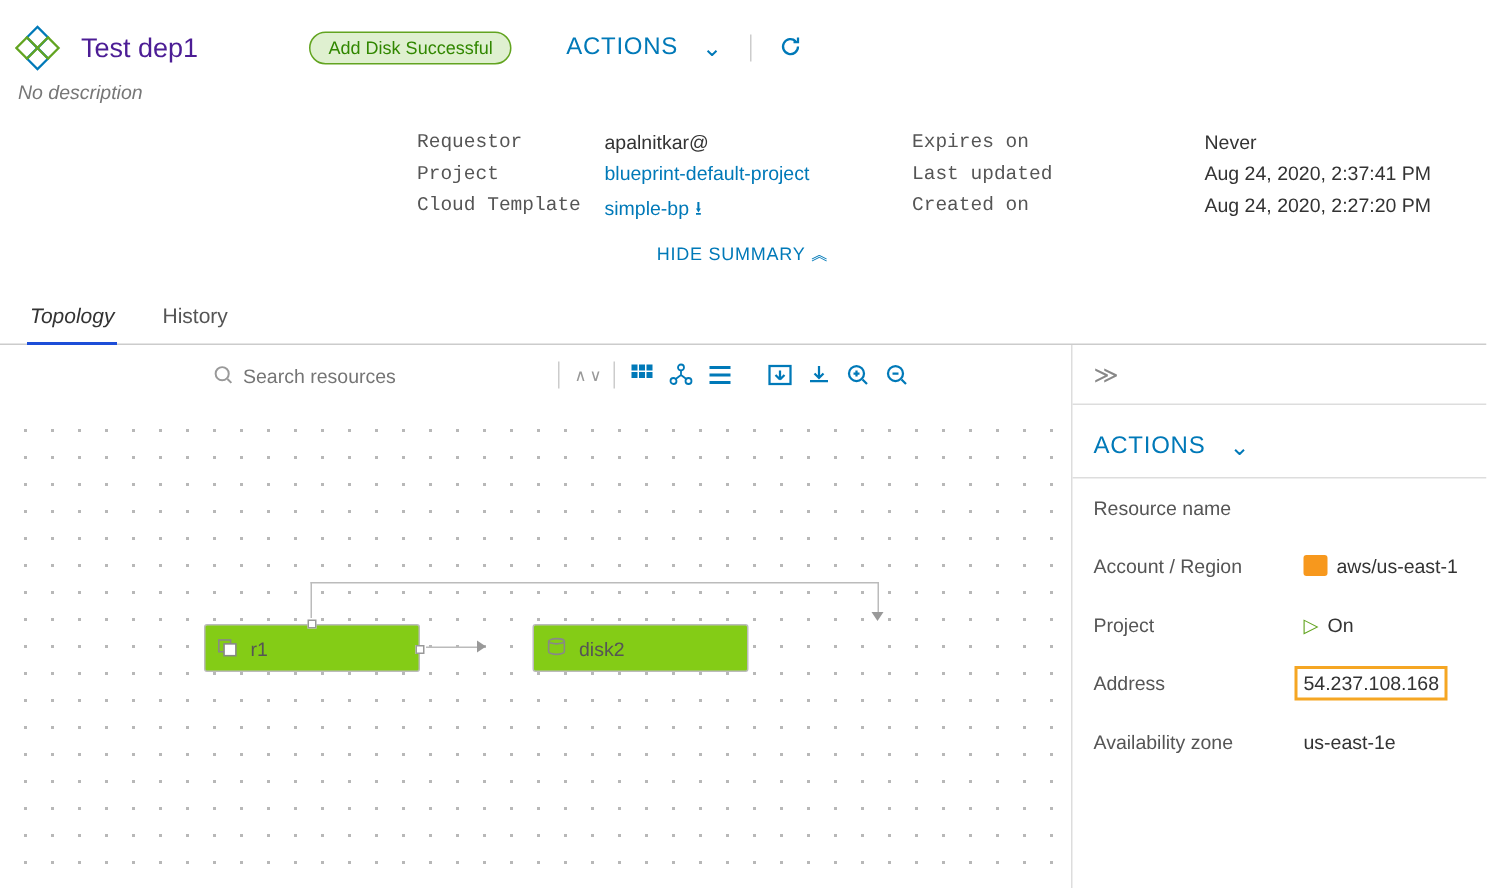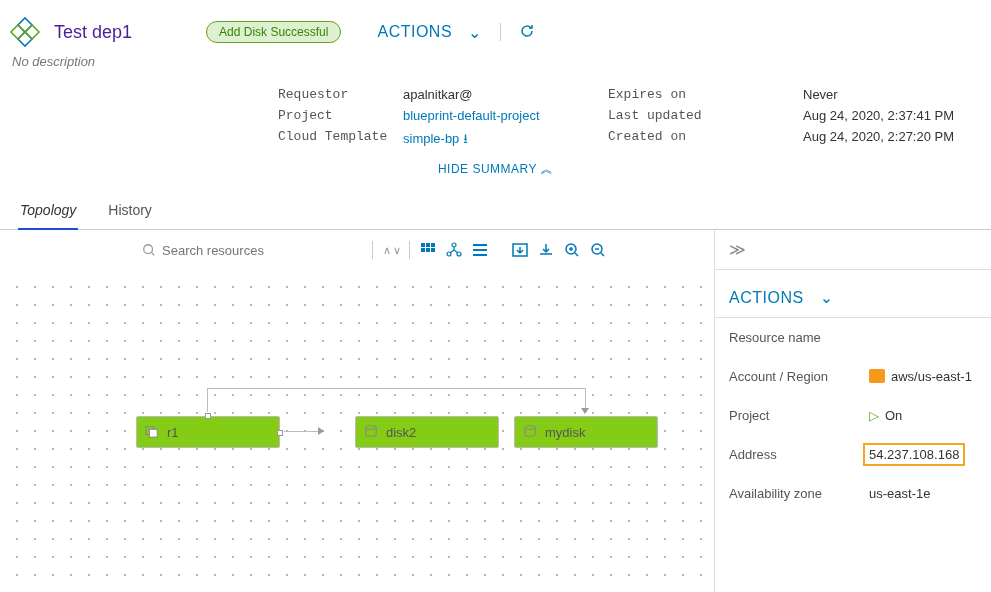--- a/index.html
+++ b/index.html
@@ -190,27 +190,20 @@
       <span class="port" style="right:-4px; top:13px;"></span>
       <span class="port" style="left:68px; top:-4px;"></span>
     </div>
     <div class="node" style="left:335px; top:186px; width:144px;margin-left:20px;">
       <span class="node-icon"><svg width="14" height="14" viewBox="0 0 16 16" fill="none" stroke="#888" stroke-width="1.2">
             <ellipse cx="8" cy="4" rx="6" ry="2"></ellipse>
             <path d="M2 4v8c0 1 3 2 6 2s6-1 6-2V4"></path>
           </svg></span>
       <span>disk2</span>
     </div>
-    <div class="node" style="left:514px; top:186px; width:144px;">
-      <span class="node-icon"><svg width="14" height="14" viewBox="0 0 16 16" fill="none" stroke="#888" stroke-width="1.2">
-            <ellipse cx="8" cy="4" rx="6" ry="2"></ellipse>
-            <path d="M2 4v8c0 1 3 2 6 2s6-1 6-2V4"></path>
-          </svg></span>
-      <span>mydisk</span>
-    </div>
 
     <div class="arrow-line" style="left:284px; top:201px; width:34px; height:1px;"></div>
     <div class="arrow-head" style="left:318px; top:197px; border-width:4px 0 4px 6px; border-color: transparent transparent transparent #999;"></div>
 
     <div class="arrow-line" style="left:207px; top:158px; width:1px; height:24px;"></div>
     <div class="arrow-line" style="left:207px; top:158px; width:379px; height:1px;"></div>
     <div class="arrow-line" style="left:585px; top:158px; width:1px; height:22px;"></div>
     <div class="arrow-head" style="left:581px; top:178px; border-width:6px 4px 0 4px; border-color: #999 transparent transparent transparent;"></div>
   </div>
 

